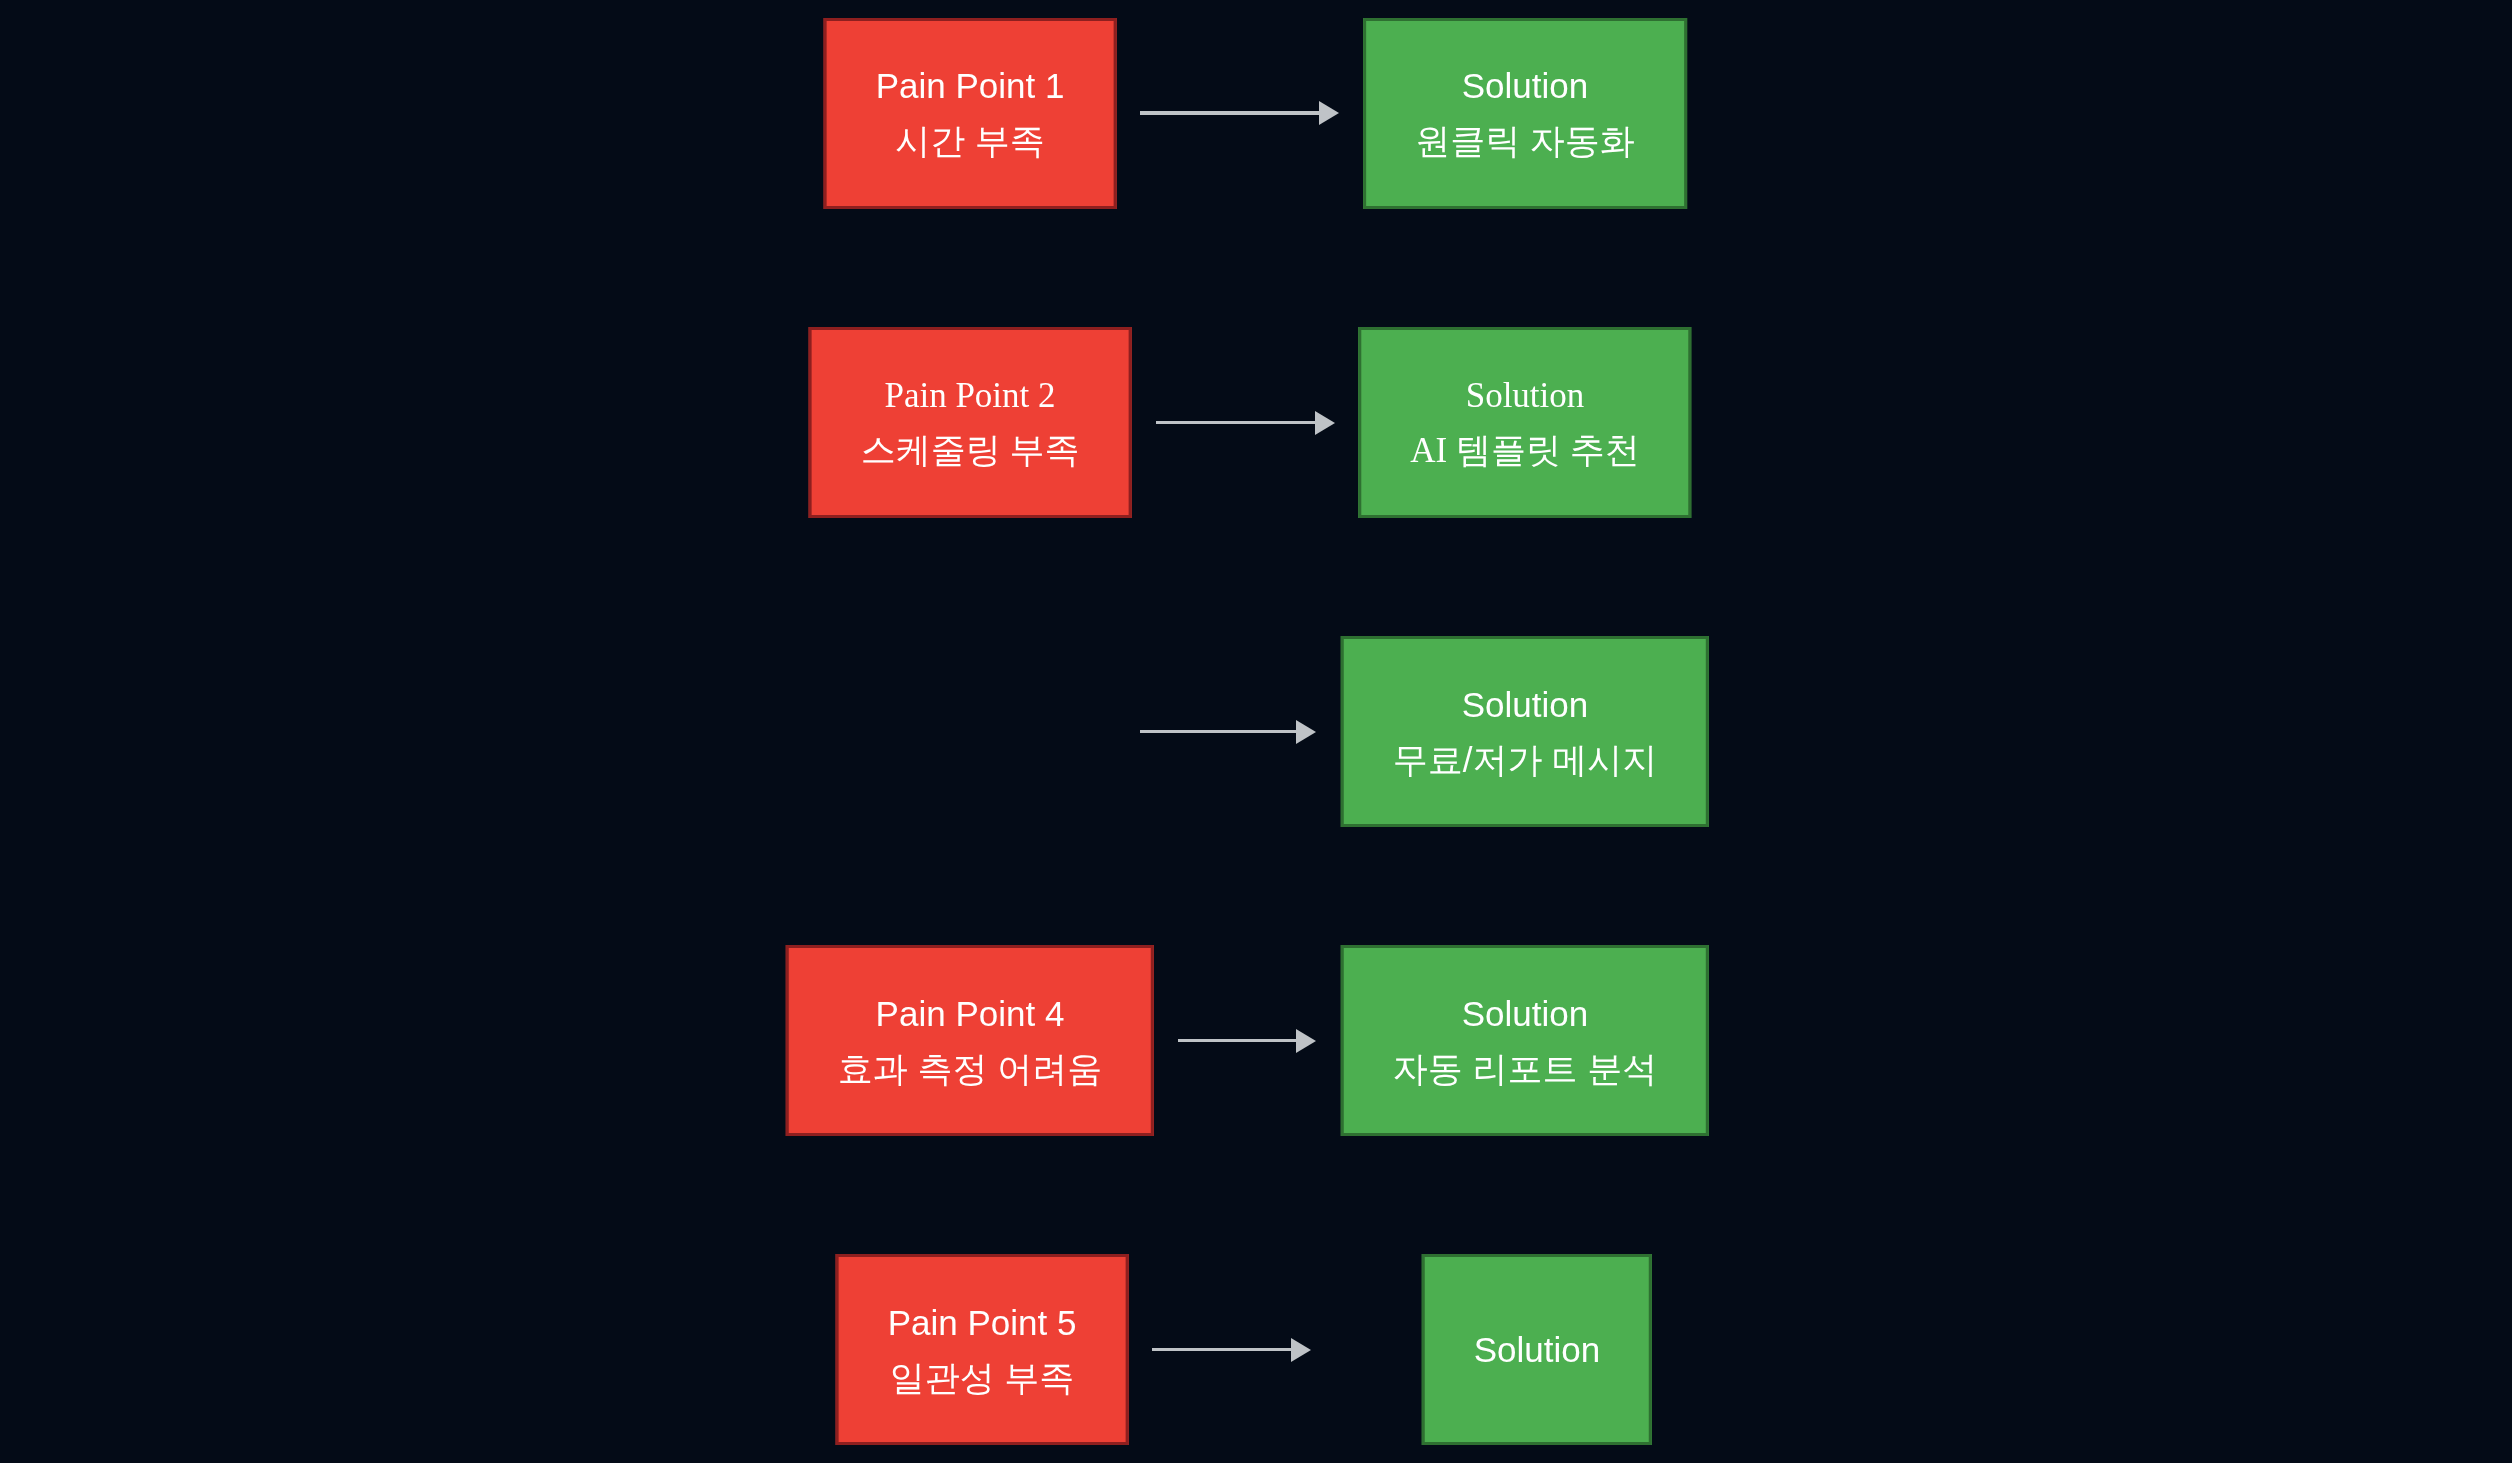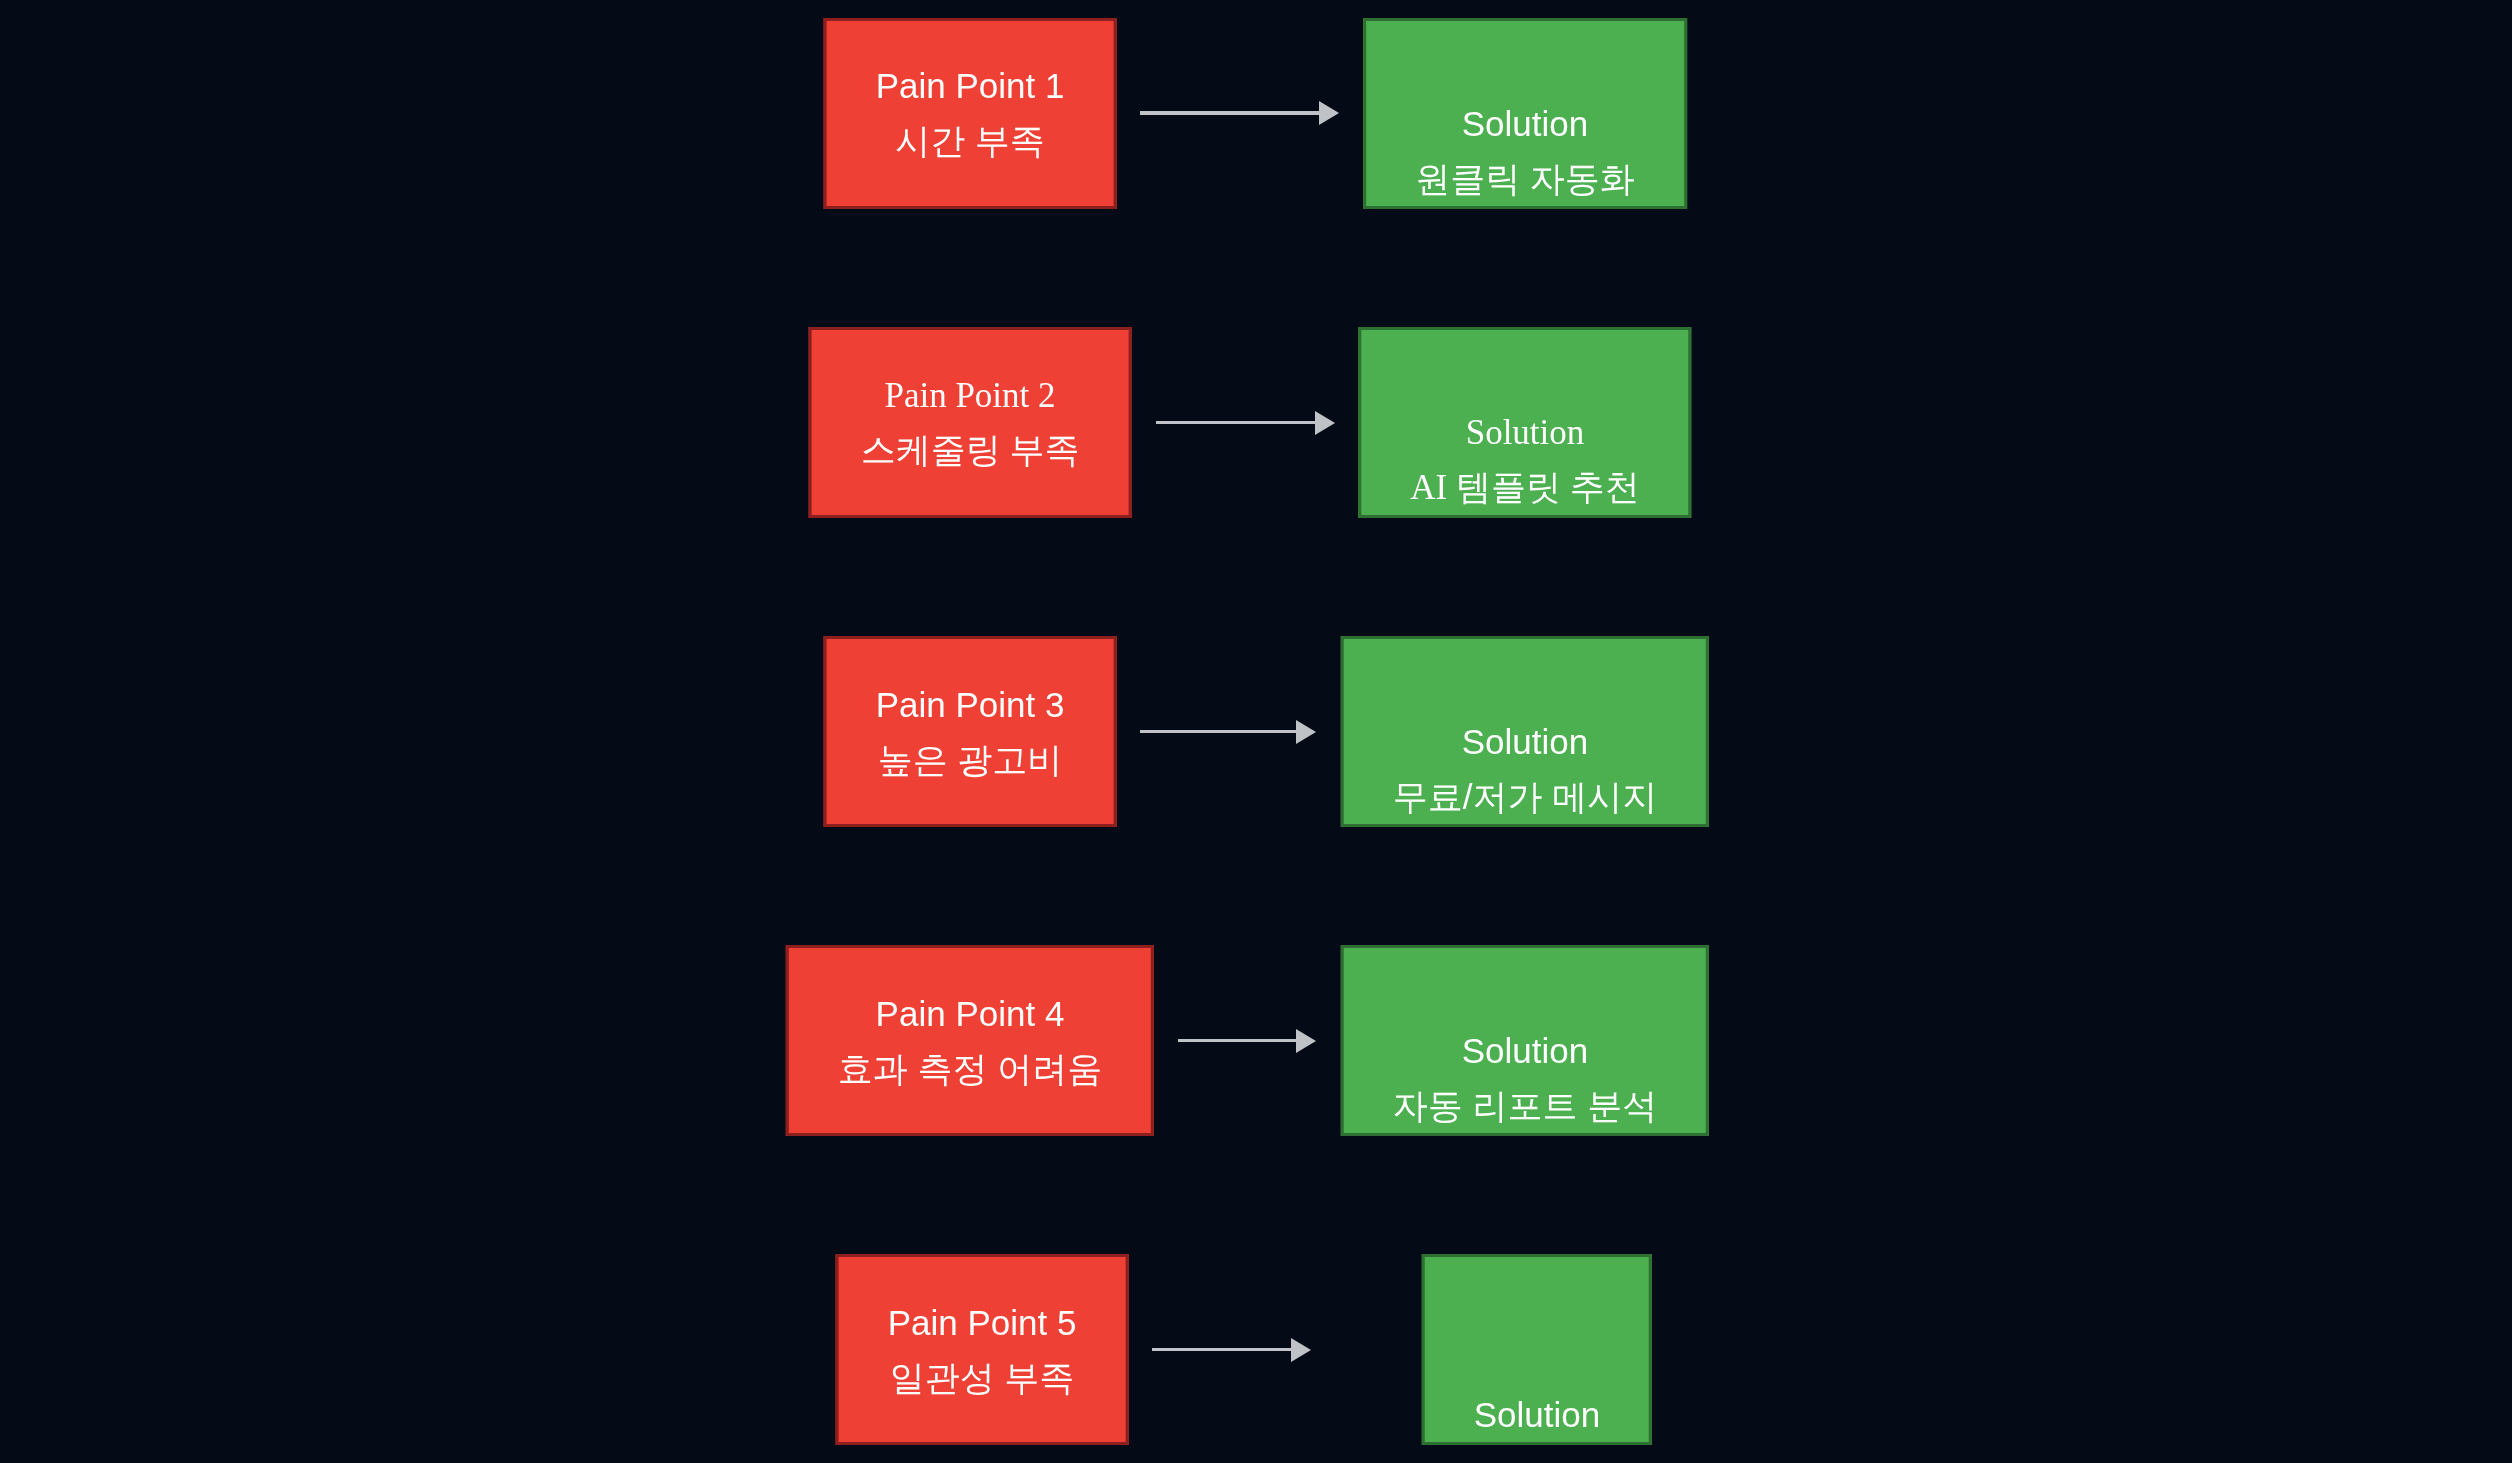--- a/index.html
+++ b/index.html
@@ -53,21 +53,20 @@
     left: 970px;
     transform: translateX(-50%);
     background: var(--pain-fill);
     border: 3.7px solid var(--pain-border);
   }
   .solution {
     left: 1525px;
     transform: translateX(-50%);
     background: var(--sol-fill);
     border: 3.7px solid var(--sol-border);
-    justify-content: flex-end;
   }
 
   .connector {
     position: absolute;
     top: 50%;
     height: 24px;
     margin-top: -12px;
   }
   .connector .shaft {
     position: absolute;
@@ -114,24 +113,20 @@
       <div class="shaft"></div>
       <div class="head"></div>
     </div>
     <div class="box solution">
       <div class="line1">Solution</div>
       <div class="line2">AI 템플릿 추천</div>
     </div>
   </div>
 
   <div class="row">
-    <div class="box pain">
-      <div class="line1">Pain Point 3</div>
-      <div class="line2">높은 광고비</div>
-    </div>
     <div class="connector" style="left: 1140px; width: 176px;">
       <div class="shaft"></div>
       <div class="head"></div>
     </div>
     <div class="box solution">
       <div class="line1">Solution</div>
       <div class="line2">무료/저가 메시지</div>
     </div>
   </div>
 

